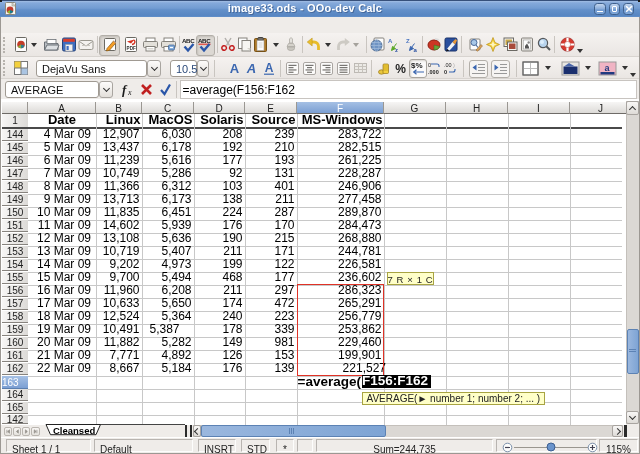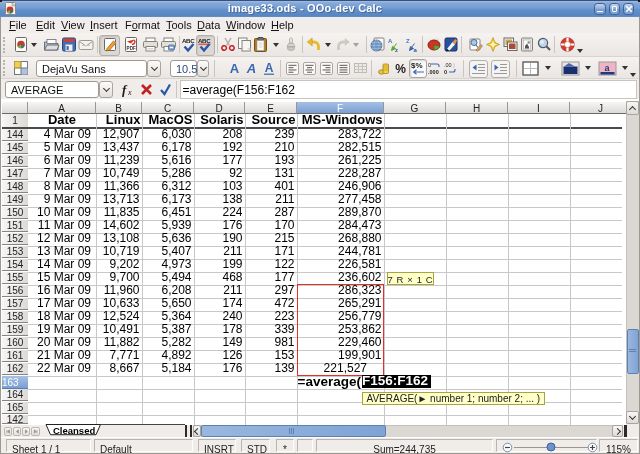--- a/index.html
+++ b/index.html
@@ -62,31 +62,20 @@
       <div class="ab" style="left:2.2px;top:6.5px;width:5.5px;height:1.4px;background:#fff"></div>
     </div>
 <div class="ab wbtn" style="left:608.5px">
       <div class="ab" style="left:2.2px;top:2.2px;width:5.4px;height:5.4px;border:1.3px solid #fff;border-radius:1px"></div>
     </div>
 <div class="ab wbtn" style="left:622.5px">
       <svg class="ab" style="left:1.2px;top:1.2px" width="8" height="8">
         <path d="M1.2 1.2 L6.8 6.8 M6.8 1.2 L1.2 6.8" stroke="#fff" stroke-width="1.5"></path>
       </svg>
     </div>
-<div class="ab menubar">
-<span style="left:8px"><u>F</u>ile</span>
-<span style="left:35px"><u>E</u>dit</span>
-<span style="left:60px"><u>V</u>iew</span>
-<span style="left:89px"><u>I</u>nsert</span>
-<span style="left:124px">F<u>o</u>rmat</span>
-<span style="left:165px"><u>T</u>ools</span>
-<span style="left:196px"><u>D</u>ata</span>
-<span style="left:225px"><u>W</u>indow</span>
-<span style="left:270px"><u>H</u>elp</span>
-</div>
 <div class="ab tb" style="top:33px;width:638px;height:24px"></div>
 <div class="ab grip" style="left:3px;top:37px"></div>
 <svg class="ab" style="left:13px;top:37px" width="16" height="15" viewBox="0 0 16 15">
       <rect x="2.5" y="0.5" width="11" height="14" rx="1" fill="#fdfdfd" stroke="#6b6963"></rect>
       <circle cx="8" cy="7.5" r="3.8" fill="#c33d28"></circle>
       <path d="M8 7.5 L11.6 8.6 A3.8 3.8 0 0 1 8 11.3 Z" fill="#2e7d8c"></path>
       <path d="M8 7.5 L8 11.3 A3.8 3.8 0 0 1 4.8 9.5 Z" fill="#86b03a"></path>
     </svg>
 <div class="ab dd" style="left:31px;top:43px"></div>
 <svg class="ab" style="left:43px;top:37px" width="17" height="15" viewBox="0 0 17 15">
@@ -531,42 +520,42 @@
 <div class="ab cell" style="left:244px;top:194.5px;width:49.5px;height:13px;line-height:13px">472</div>
 <div class="ab cell" style="left:296px;top:194.5px;width:84.5px;height:13px;line-height:13px">265,291</div>
 <div class="ab cell" style="left:27px;top:207.5px;width:63px;height:13px;line-height:13px">18 Mar 09</div>
 <div class="ab cell" style="left:95px;top:207.5px;width:43.5px;height:13px;line-height:13px">12,524</div>
 <div class="ab cell" style="left:141px;top:207.5px;width:49.5px;height:13px;line-height:13px">5,364</div>
 <div class="ab cell" style="left:193px;top:207.5px;width:48.5px;height:13px;line-height:13px">240</div>
 <div class="ab cell" style="left:244px;top:207.5px;width:49.5px;height:13px;line-height:13px">223</div>
 <div class="ab cell" style="left:296px;top:207.5px;width:84.5px;height:13px;line-height:13px">256,779</div>
 <div class="ab cell" style="left:27px;top:220.5px;width:63px;height:13px;line-height:13px">19 Mar 09</div>
 <div class="ab cell" style="left:95px;top:220.5px;width:43.5px;height:13px;line-height:13px">10,491</div>
-<div class="ab cell" style="left:141px;top:220.5px;width:49.5px;height:13px;line-height:13px">5,387</div>
+<div class="ab cell" style="left:129px;top:220.5px;width:49.5px;height:13px;line-height:13px">5,387</div>
 <div class="ab cell" style="left:193px;top:220.5px;width:48.5px;height:13px;line-height:13px">178</div>
 <div class="ab cell" style="left:244px;top:220.5px;width:49.5px;height:13px;line-height:13px">339</div>
 <div class="ab cell" style="left:296px;top:220.5px;width:84.5px;height:13px;line-height:13px">253,862</div>
 <div class="ab cell" style="left:27px;top:233.5px;width:63px;height:13px;line-height:13px">20 Mar 09</div>
 <div class="ab cell" style="left:95px;top:233.5px;width:43.5px;height:13px;line-height:13px">11,882</div>
 <div class="ab cell" style="left:141px;top:233.5px;width:49.5px;height:13px;line-height:13px">5,282</div>
 <div class="ab cell" style="left:193px;top:233.5px;width:48.5px;height:13px;line-height:13px">149</div>
 <div class="ab cell" style="left:244px;top:233.5px;width:49.5px;height:13px;line-height:13px">981</div>
 <div class="ab cell" style="left:296px;top:233.5px;width:84.5px;height:13px;line-height:13px">229,460</div>
 <div class="ab cell" style="left:27px;top:246.5px;width:63px;height:13px;line-height:13px">21 Mar 09</div>
 <div class="ab cell" style="left:95px;top:246.5px;width:43.5px;height:13px;line-height:13px">7,771</div>
 <div class="ab cell" style="left:141px;top:246.5px;width:49.5px;height:13px;line-height:13px">4,892</div>
 <div class="ab cell" style="left:193px;top:246.5px;width:48.5px;height:13px;line-height:13px">126</div>
 <div class="ab cell" style="left:244px;top:246.5px;width:49.5px;height:13px;line-height:13px">153</div>
 <div class="ab cell" style="left:296px;top:246.5px;width:84.5px;height:13px;line-height:13px">199,901</div>
 <div class="ab cell" style="left:27px;top:259.5px;width:63px;height:13px;line-height:13px">22 Mar 09</div>
 <div class="ab cell" style="left:95px;top:259.5px;width:43.5px;height:13px;line-height:13px">8,667</div>
 <div class="ab cell" style="left:141px;top:259.5px;width:49.5px;height:13px;line-height:13px">5,184</div>
 <div class="ab cell" style="left:193px;top:259.5px;width:48.5px;height:13px;line-height:13px">176</div>
 <div class="ab cell" style="left:244px;top:259.5px;width:49.5px;height:13px;line-height:13px">139</div>
-<div class="ab cell" style="left:285px;top:259.5px;width:81px;height:13px;line-height:13px">221,527</div>
+<div class="ab cell" style="left:304px;top:259.5px;width:81px;height:13px;line-height:13px">221,527</div>
 <div class="ab" style="left:296px;top:182.0px;width:87px;height:91.5px;border:1.5px solid #e03226"></div>
 <div class="ab" style="left:296.5px;top:272.5px;font-size:13.5px;font-weight:bold;white-space:nowrap;line-height:13px">=average(</div>
 <div class="ab" style="left:360.5px;top:273.0px;height:13px;background:#000;color:#fff;font-size:13.5px;font-weight:bold;white-space:nowrap;line-height:12.5px;width:67px;text-align:center">F156:F162</div>
 <div class="ab" style="left:428px;top:273.0px;width:2px;height:13px;background:#000"></div>
 <div class="ab tip" style="left:385.5px;top:169.5px;width:47.5px;height:13.5px;line-height:13px;text-align:center;font-size:9.5px;letter-spacing:.6px">7 R × 1 C</div>
 <div class="ab tip" style="left:360.5px;top:290.4px;height:12.5px;line-height:12px;padding:0 4px">AVERAGE(► number 1; number 2; ... )</div>
 </div>
 <div class="ab sbtrack" style="left:626px;top:101px;width:13px;height:323px"></div>
 <div class="ab sbbtn" style="left:626px;top:101px;width:13px;height:14px"></div>
 <div class="ab chev" style="left:630px;top:107px;transform:rotate(135deg)"></div>

